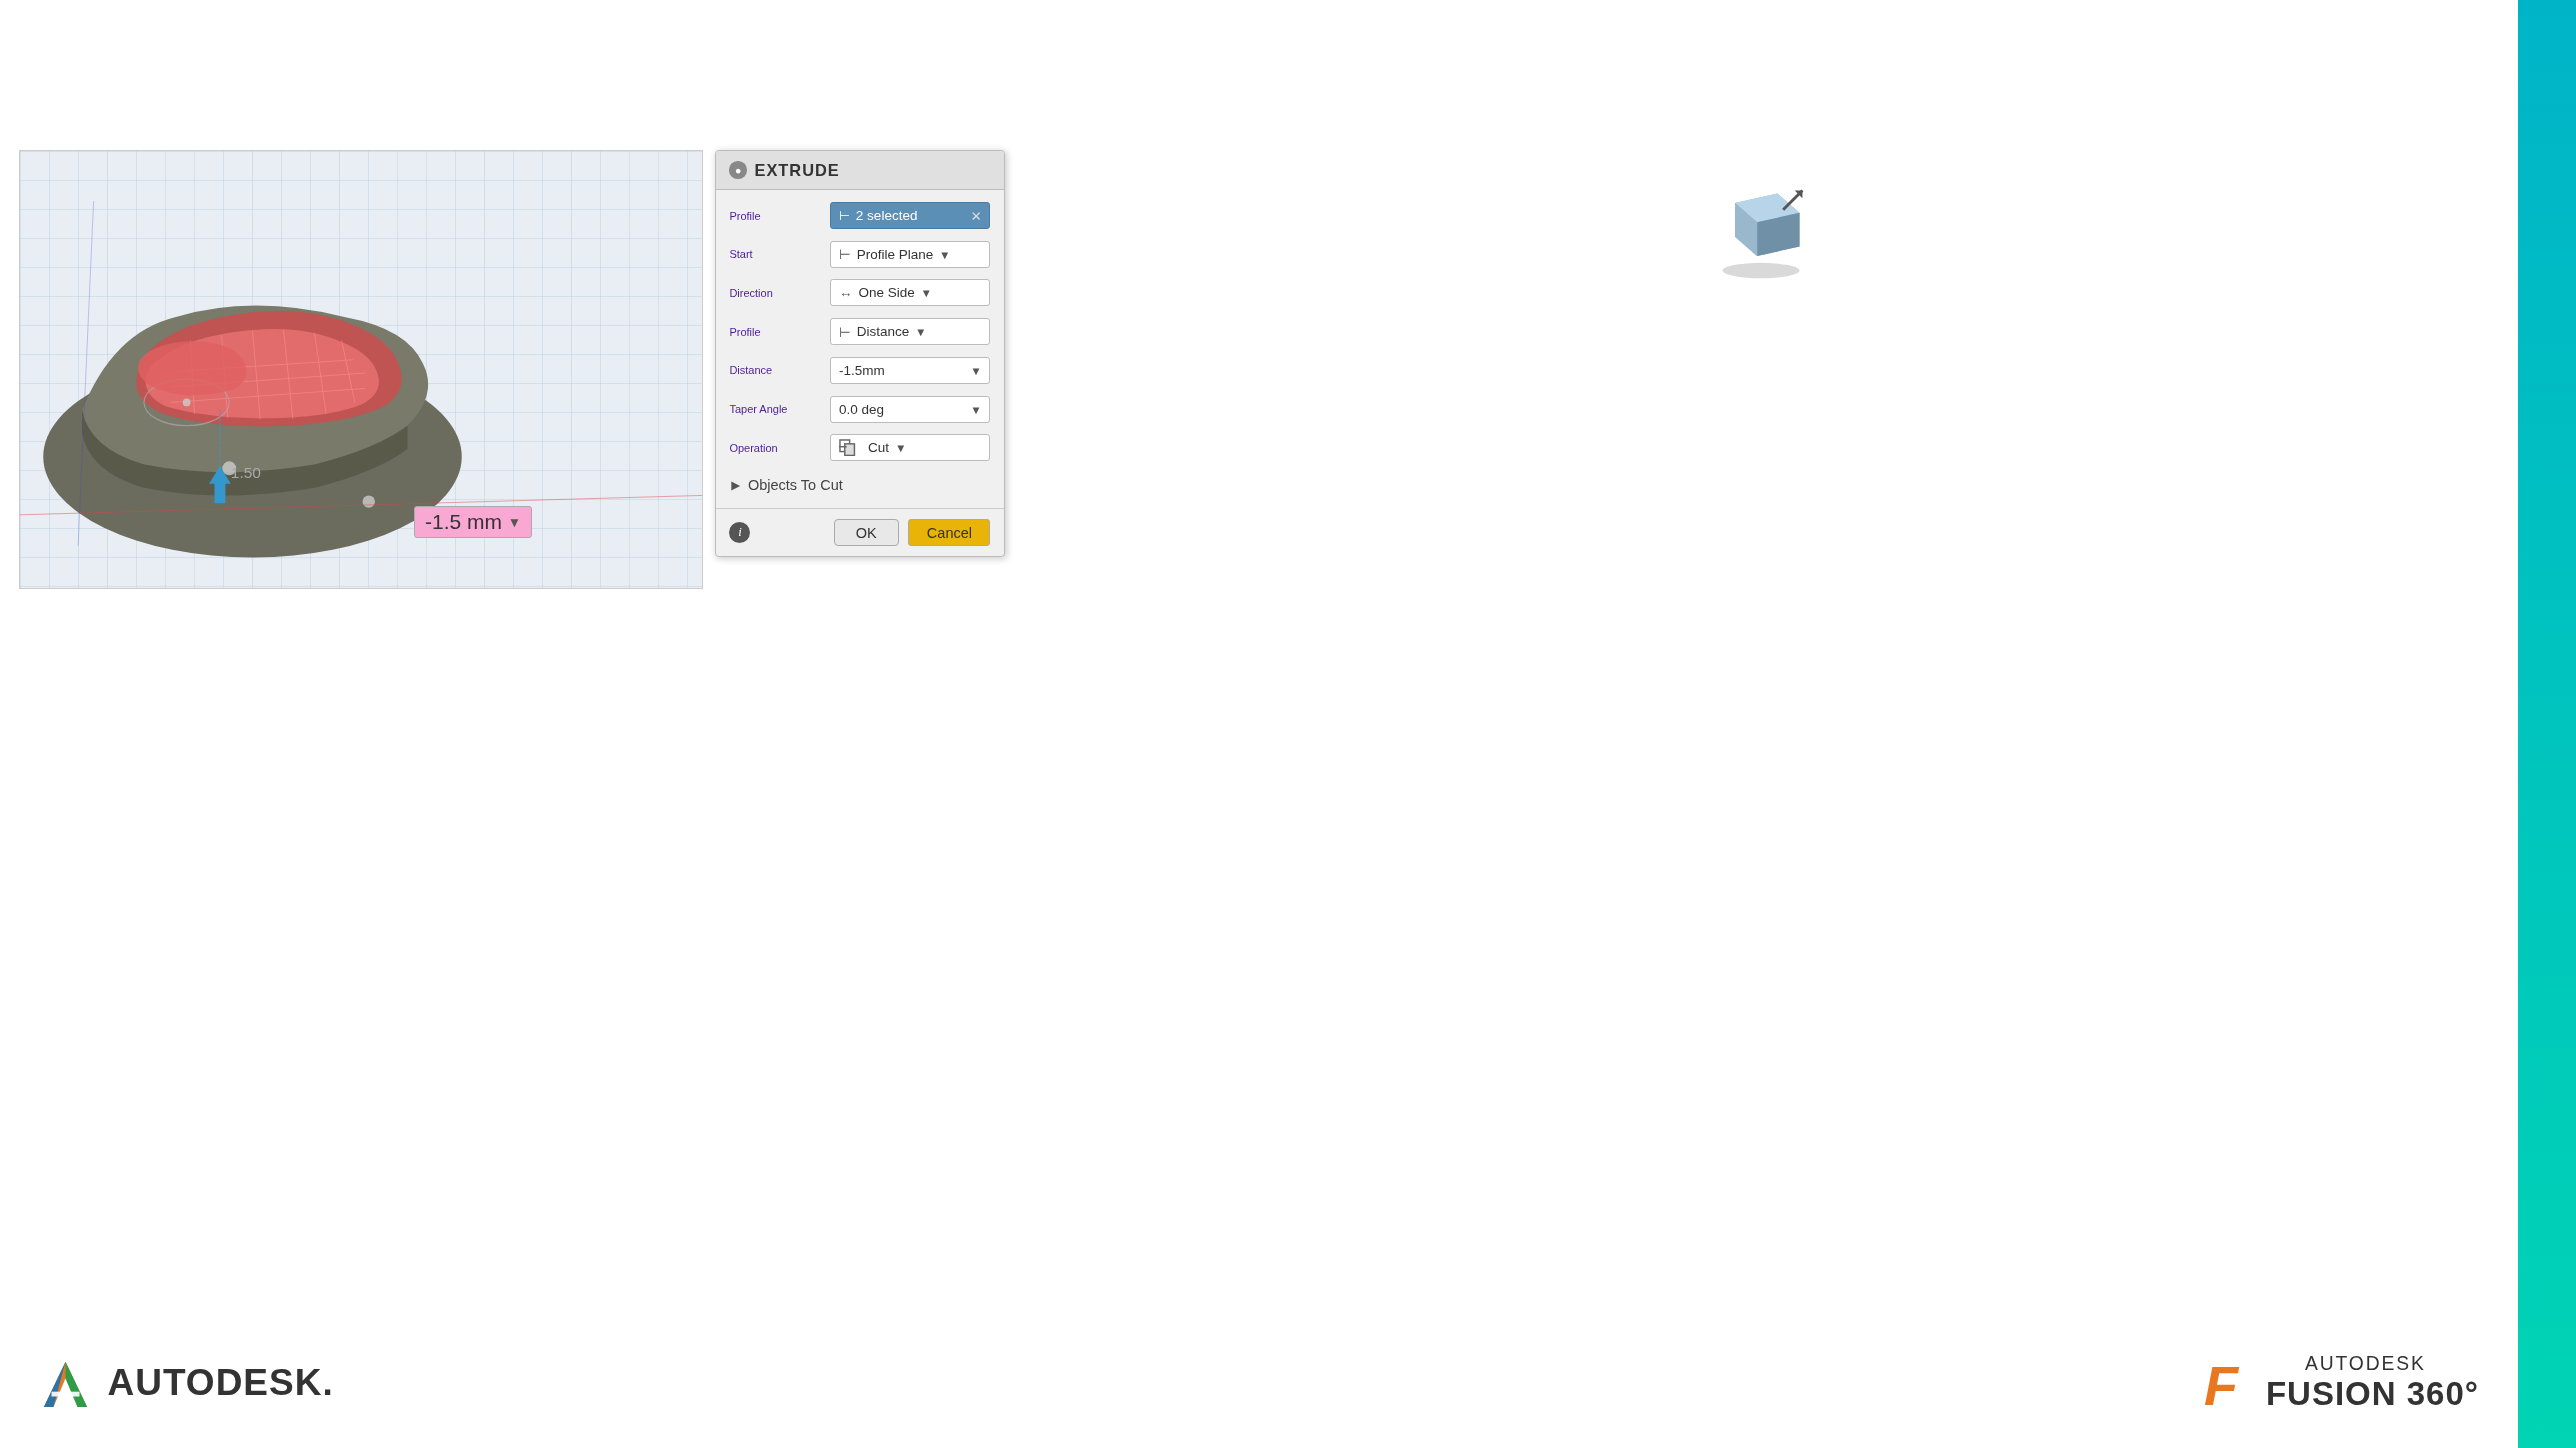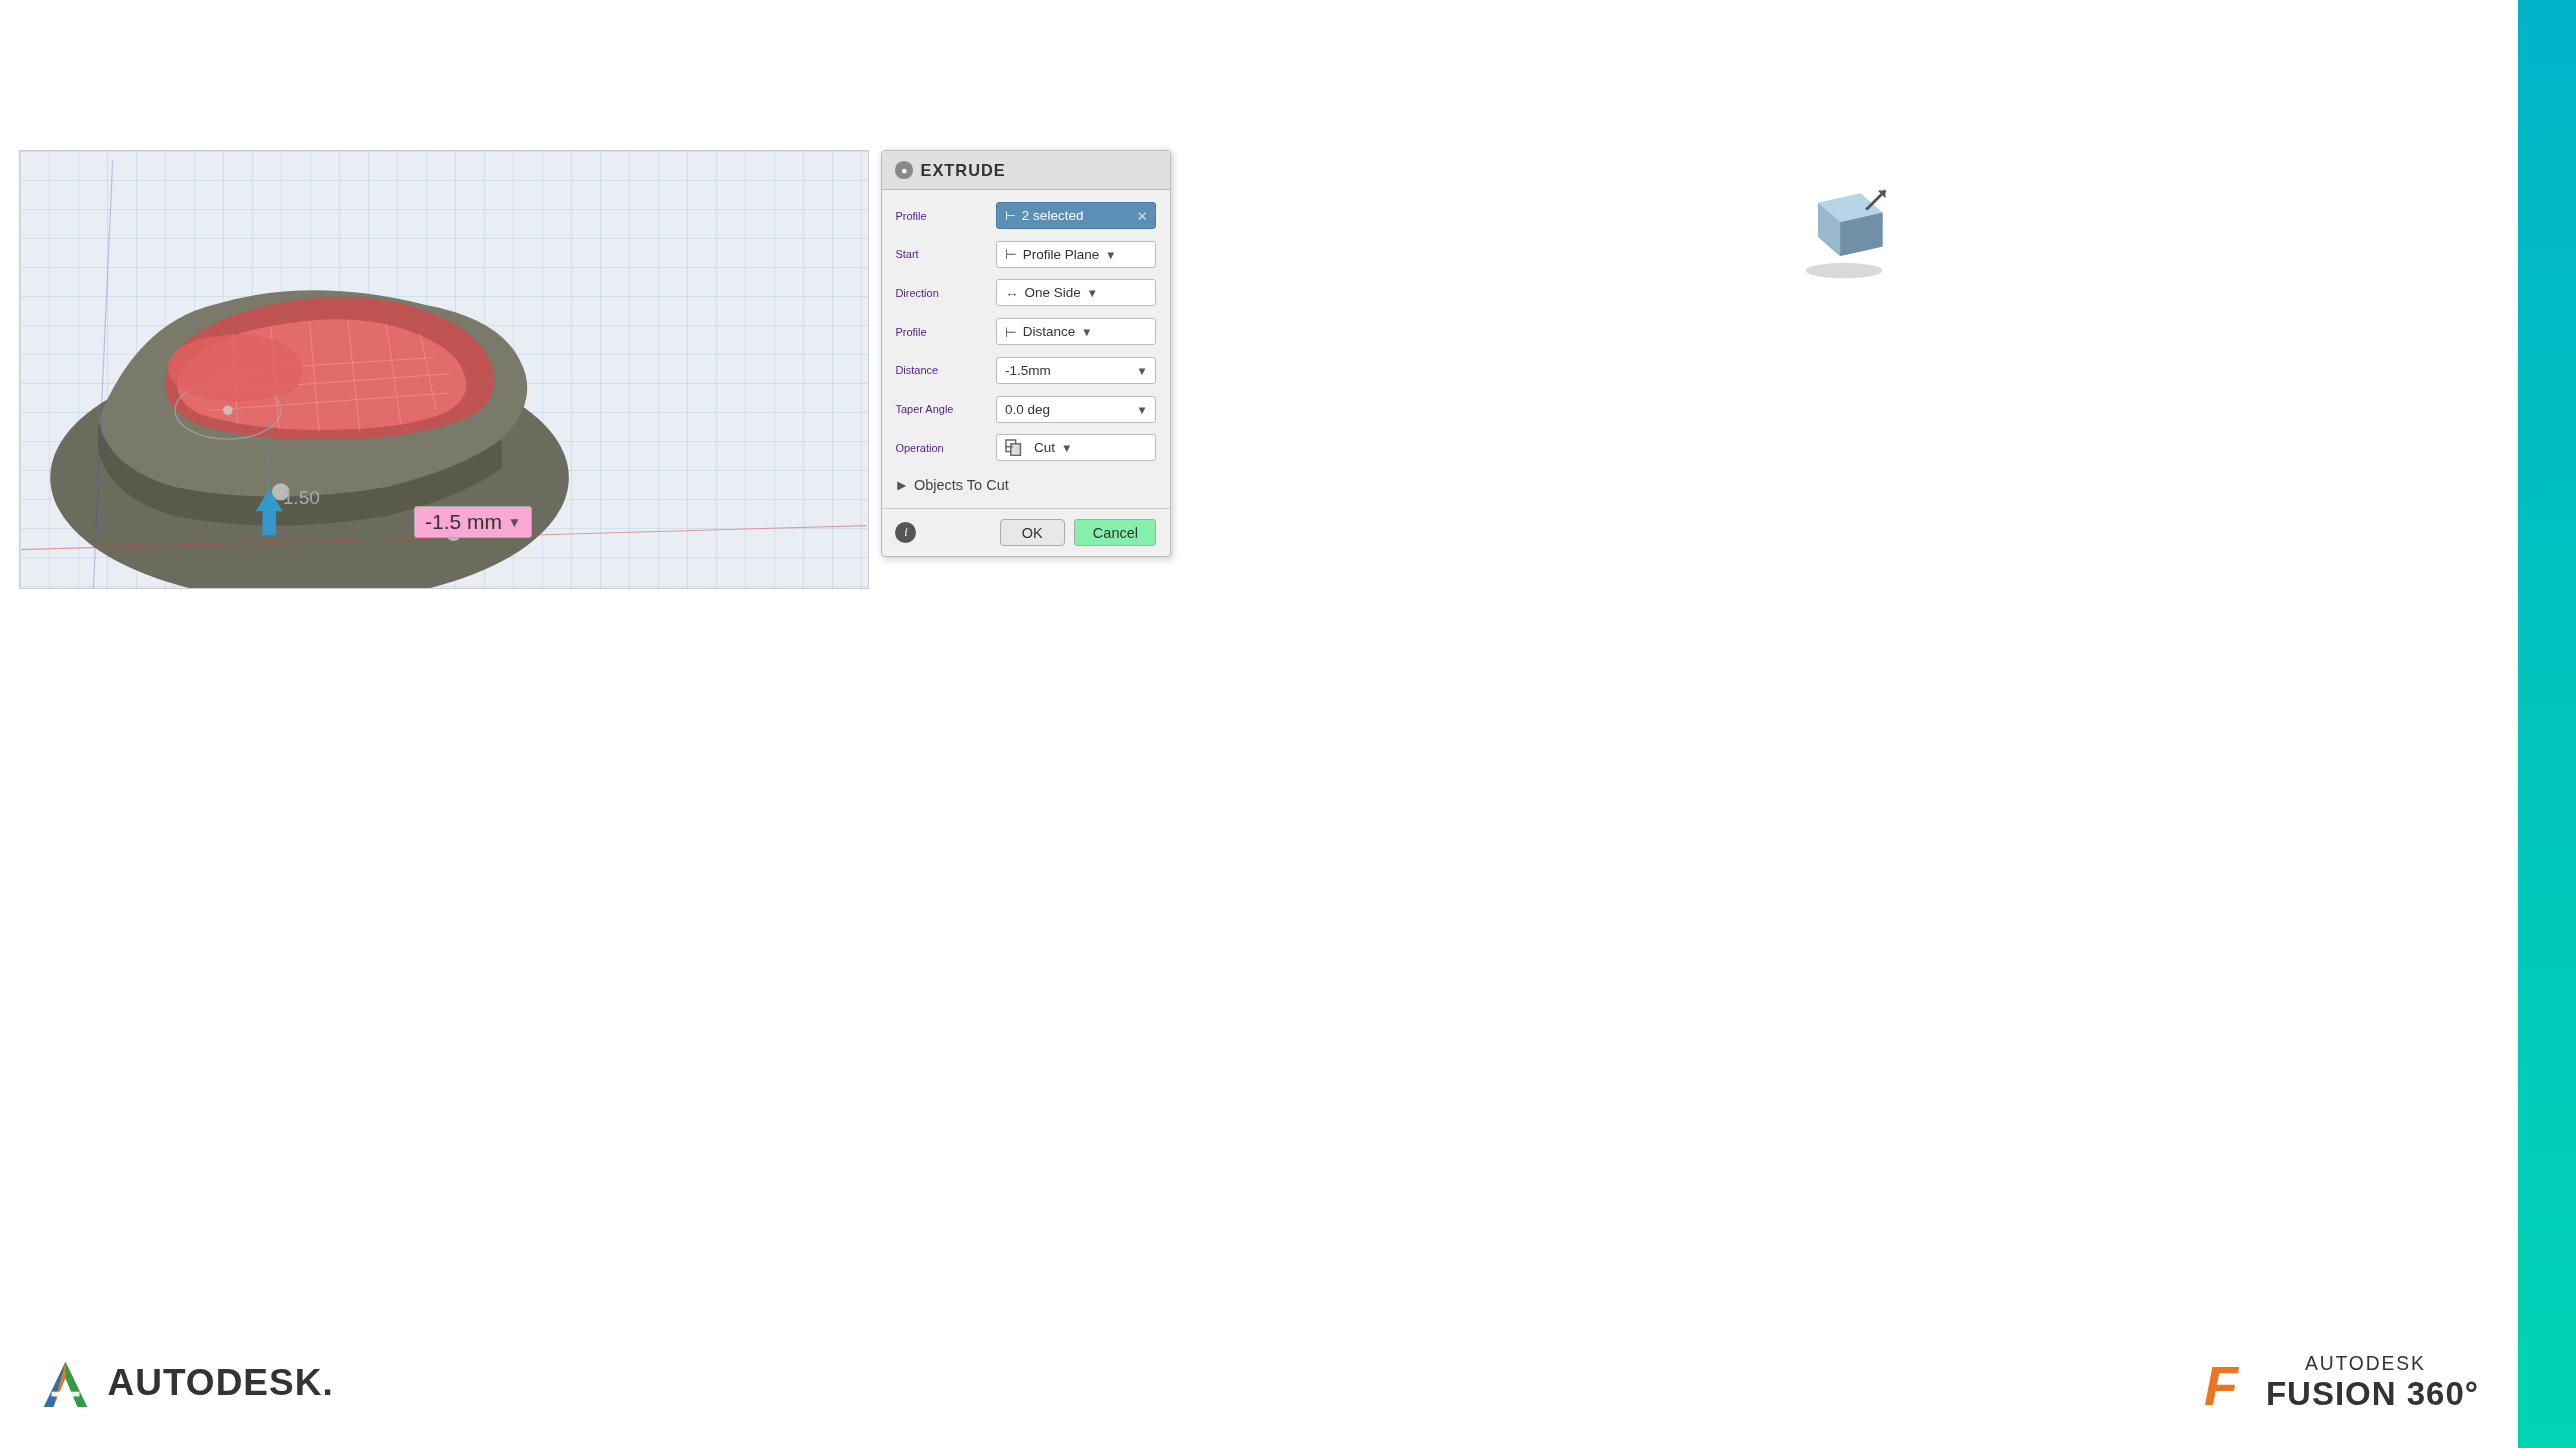--- a/index.html
+++ b/index.html
@@ -43,21 +43,21 @@
     .middle-row {
       display: flex;
       flex-direction: row;
       align-items: flex-start;
       padding-left: 19.3px;
       gap: 0;
     }
 
     
     .viewport {
-      width: 850px;
+      width: 684px;
       height: 439px;
       background: #e8eef4;
       border: 1px solid #ccc;
       position: relative;
       overflow: hidden;
       flex-shrink: 0;
     }
 
     .viewport-grid {
       position: absolute;
@@ -256,21 +256,21 @@
       background: #e8e8e8;
       border: 1px solid #aaa;
       border-radius: 4px;
       padding: 4.8px 21px;
       font-size: 14.5px;
       cursor: pointer;
       color: #333;
     }
 
     .btn-cancel {
-      background: #86efac;
+      background: #eab308;
       border: 1px solid #aaa;
       border-radius: 2.9px;
       padding: 4.8px 17.4px;
       font-size: 14.5px;
       cursor: pointer;
       color: #333;
     }
 
     
     .description-panel {

